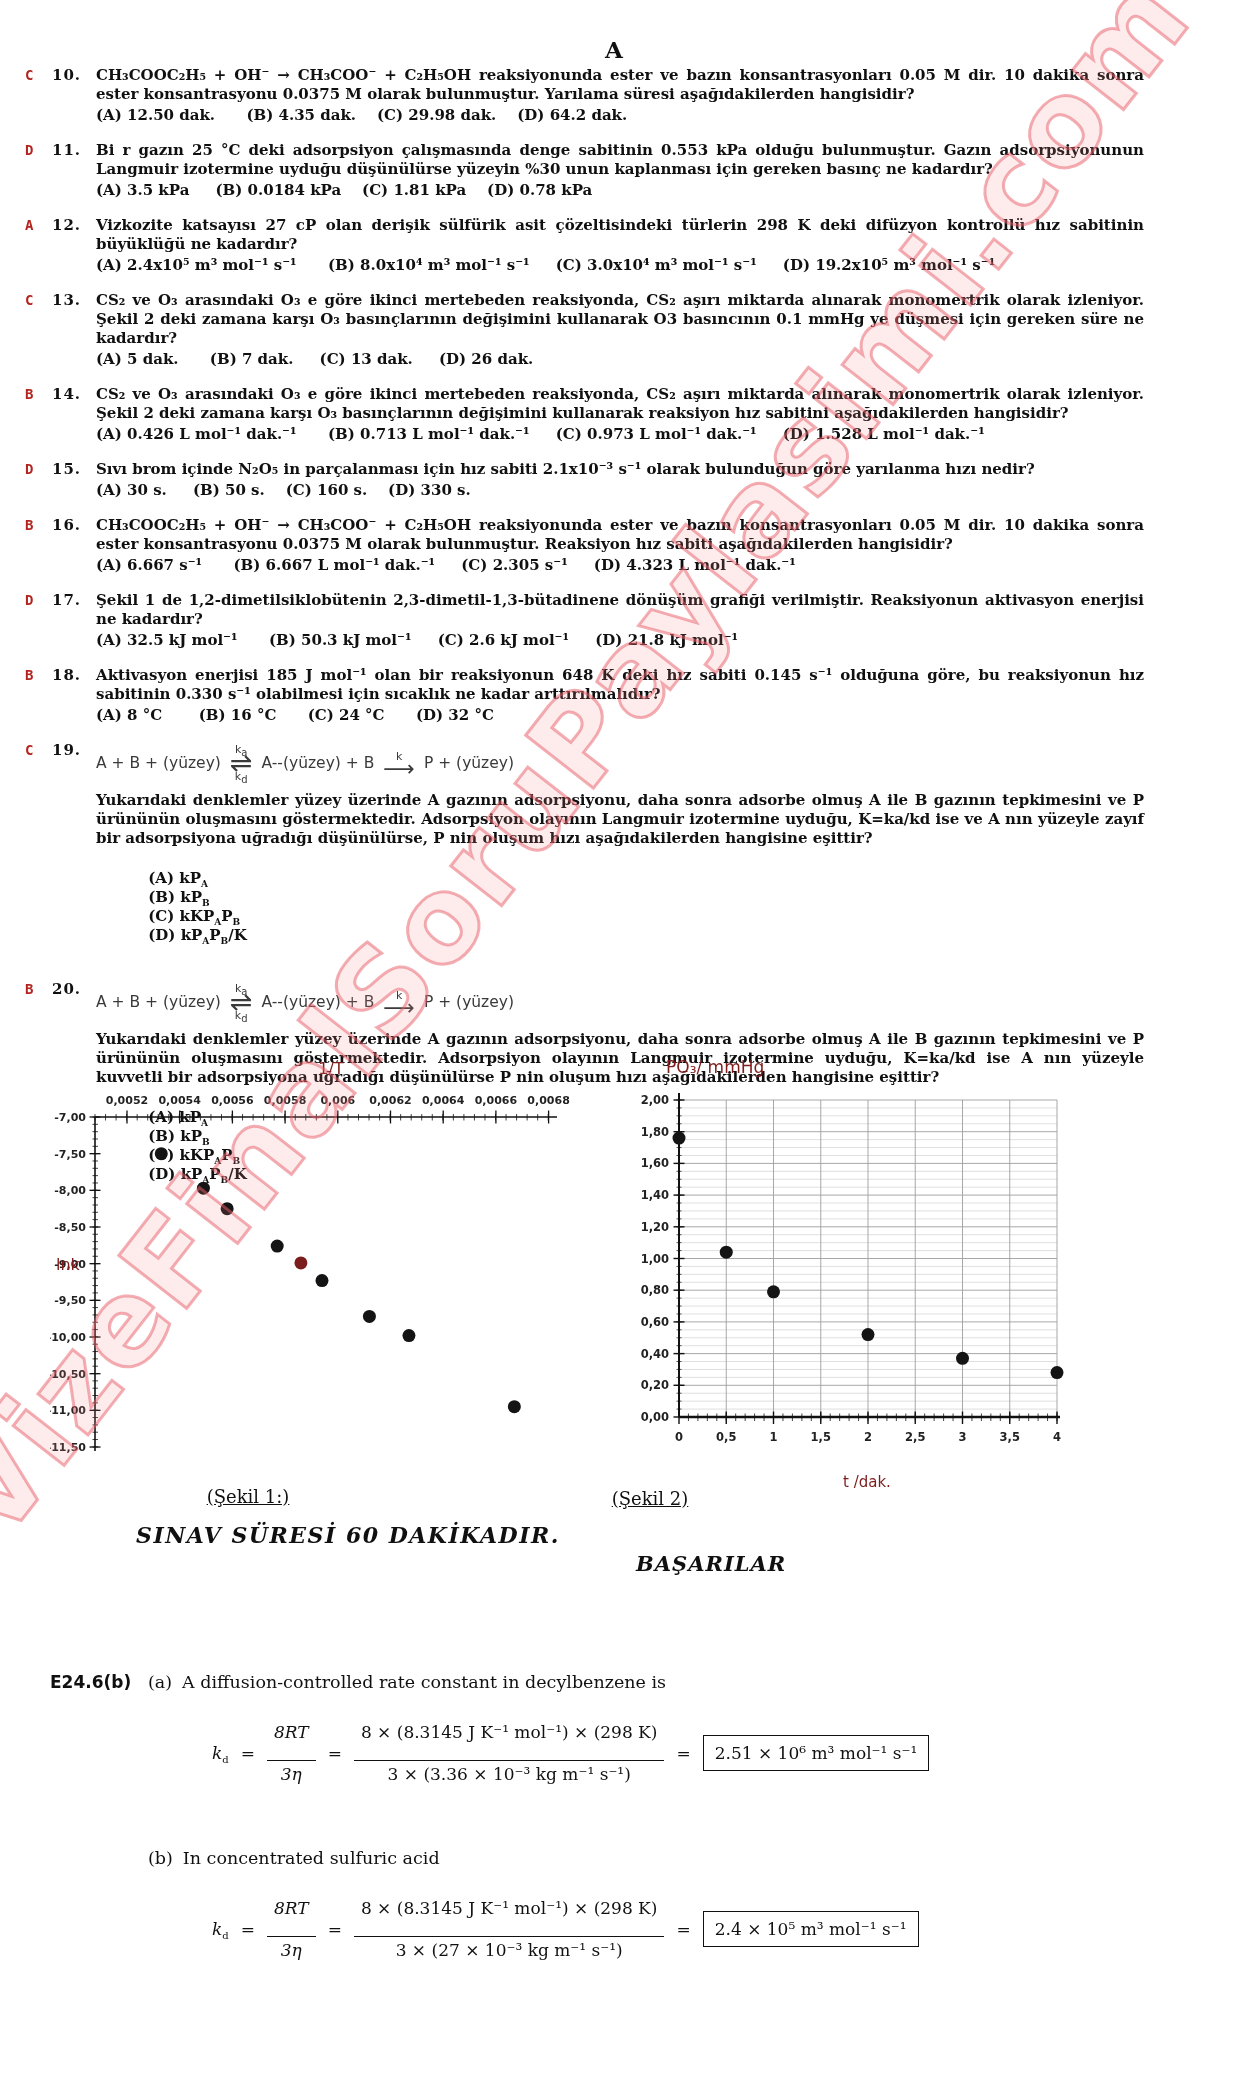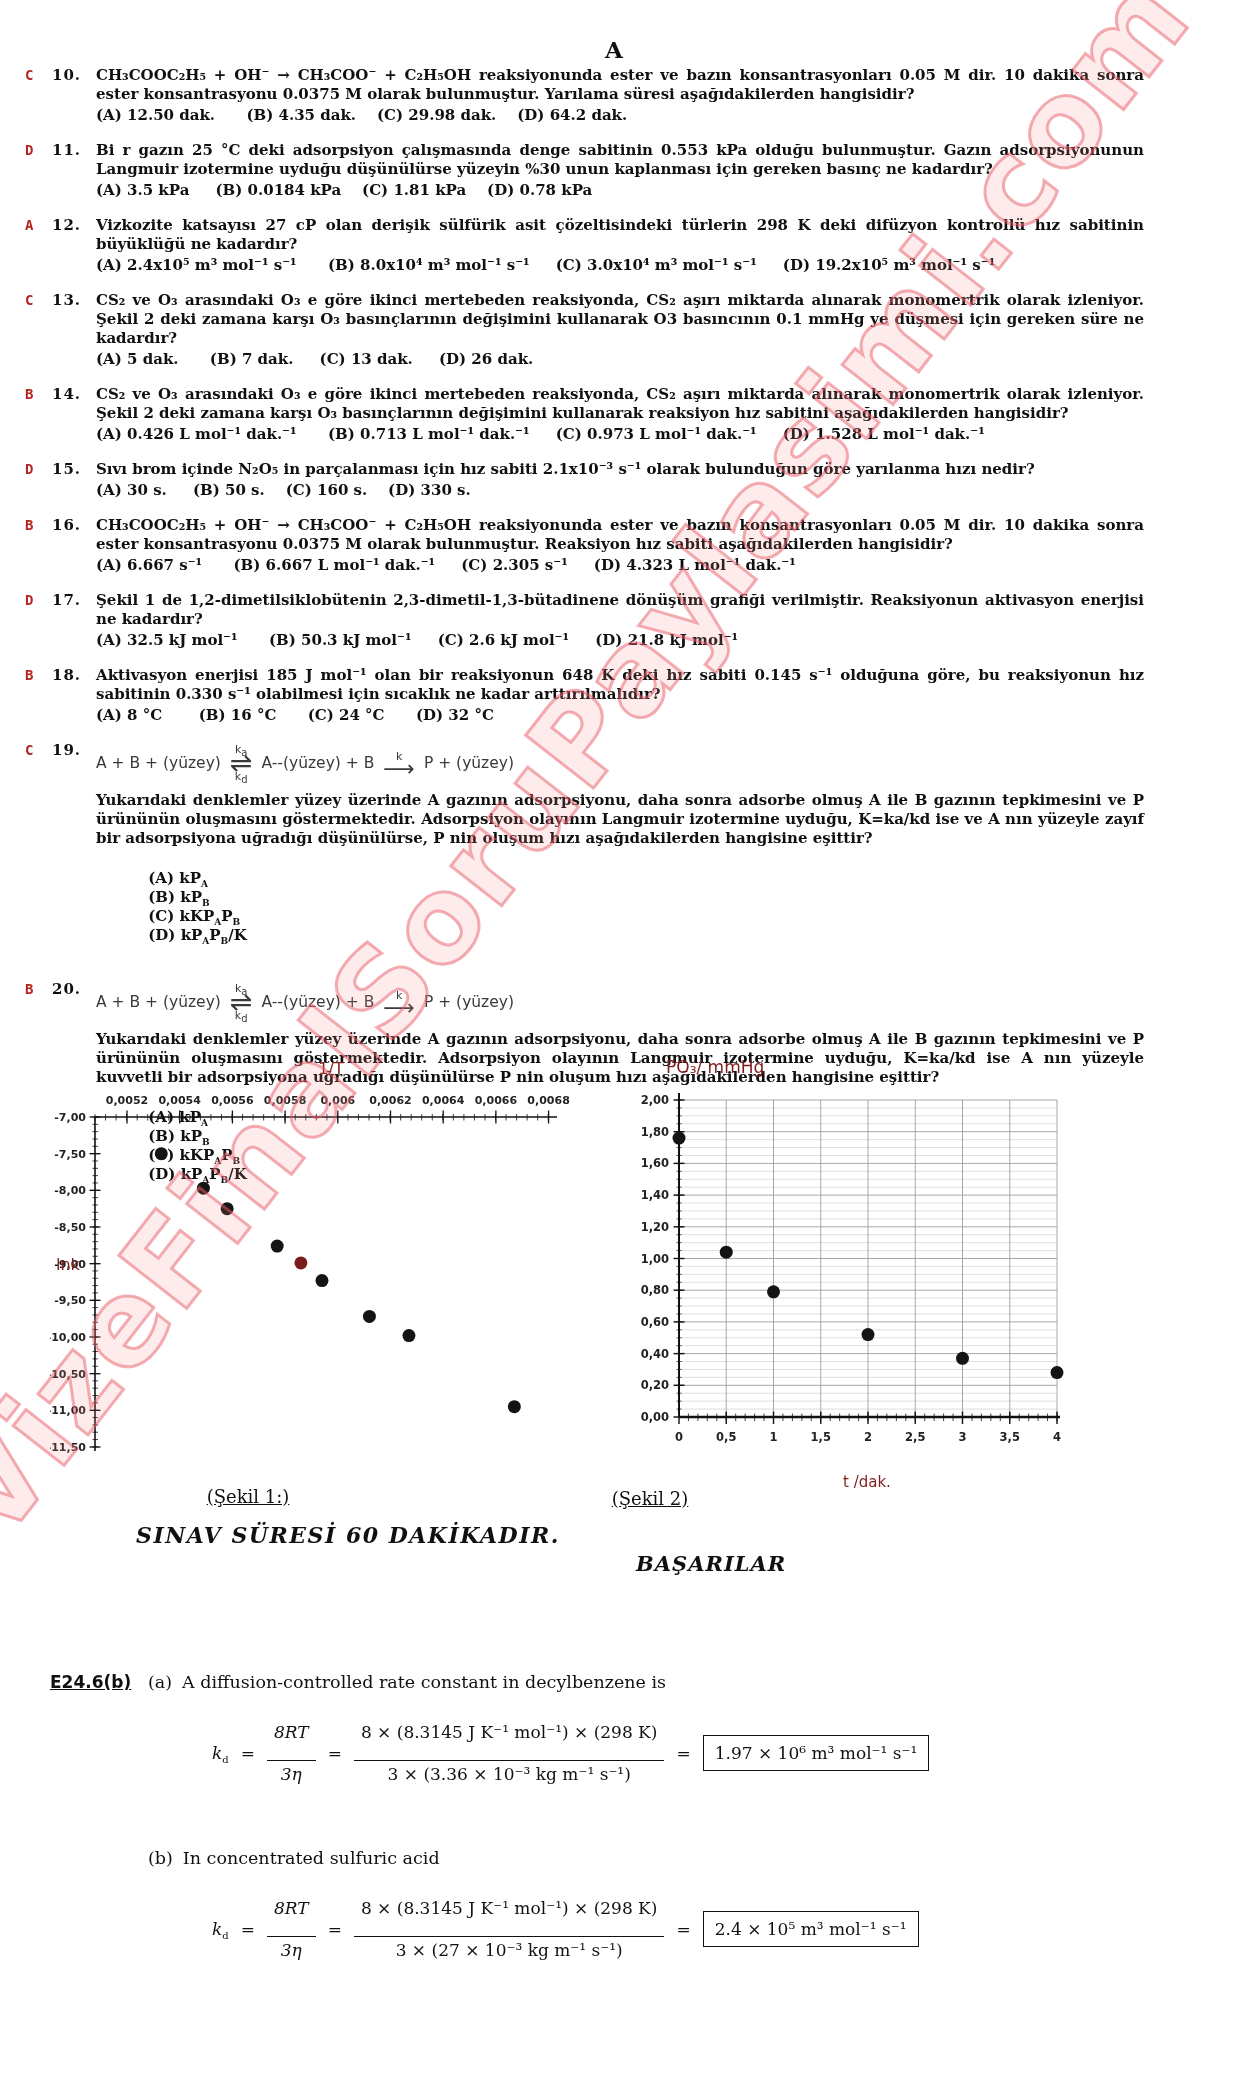--- a/index.html
+++ b/index.html
@@ -39,21 +39,21 @@
   #lbl-yl2{left:618px;top:1057px;font-size:17px;margin-left:48px;}
   #lbl-xl2{left:843px;top:1473px;font-size:15px;text-align:right;}
   .cap{position:absolute;font:400 18px "DejaVu Serif",serif;text-decoration:underline;}
   #cap1{left:168px;top:1486px;width:160px;text-align:center;}
   #cap2{left:575px;top:1488px;width:150px;text-align:center;}
 
   #sinav{position:absolute;left:96px;top:1522px;font:italic 700 22px "DejaVu Serif",serif;letter-spacing:1.5px;margin-left:40px;}
   #basarilar{position:absolute;left:636px;top:1551px;font:italic 700 21px "DejaVu Serif",serif;letter-spacing:1px;}
 
   
-  #sol-code{position:absolute;left:50px;top:1672px;font:700 17px "DejaVu Sans",sans-serif;text-decoration:underline;}
+  #sol-code{position:absolute;left:50px;top:1672px;font:700 17px "DejaVu Sans",sans-serif;}
   .solline{position:absolute;font:400 17.5px "DejaVu Serif",serif;}
   #sol-a{left:148px;top:1672px;}
   #sol-b{left:148px;top:1848px;}
   .sol-label{margin-right:10px;}
   .eq{position:absolute;display:flex;align-items:center;gap:12px;font:400 17px "DejaVu Serif",serif;color:#111;}
   #eq-a{left:212px;top:1722px;}
   #eq-b{left:212px;top:1898px;}
   .frac{display:inline-flex;flex-direction:column;text-align:center;}
   .fnum{border-bottom:1.6px solid #111;padding:0 7px 18px 7px;}
   .fden{padding-top:3px;}
@@ -561,21 +561,21 @@
     <span class="frac it">
         <span class="fnum">8RT</span>
         <span class="fden">3η</span>
       </span>
     <span>=</span>
     <span class="frac">
         <span class="fnum">8 × (8.3145 J K⁻¹ mol⁻¹) × (298 K)</span>
         <span class="fden">3 × (3.36 × 10⁻³ kg m⁻¹ s⁻¹)</span>
       </span>
     <span>=</span>
-    <span class="resbox">1.97 × 10⁶ m³ mol⁻¹ s⁻¹</span>
+    <span class="resbox">2.51 × 10⁶ m³ mol⁻¹ s⁻¹</span>
   </div>
 
   <div class="solline" id="sol-b">
     <span class="sol-label">(b)</span><span>In concentrated sulfuric acid</span>
   </div>
 
   <div class="eq" id="eq-b">
     <span class="kd"><span class="it">k</span><sub>d</sub></span>
     <span>=</span>
     <span class="frac it">

